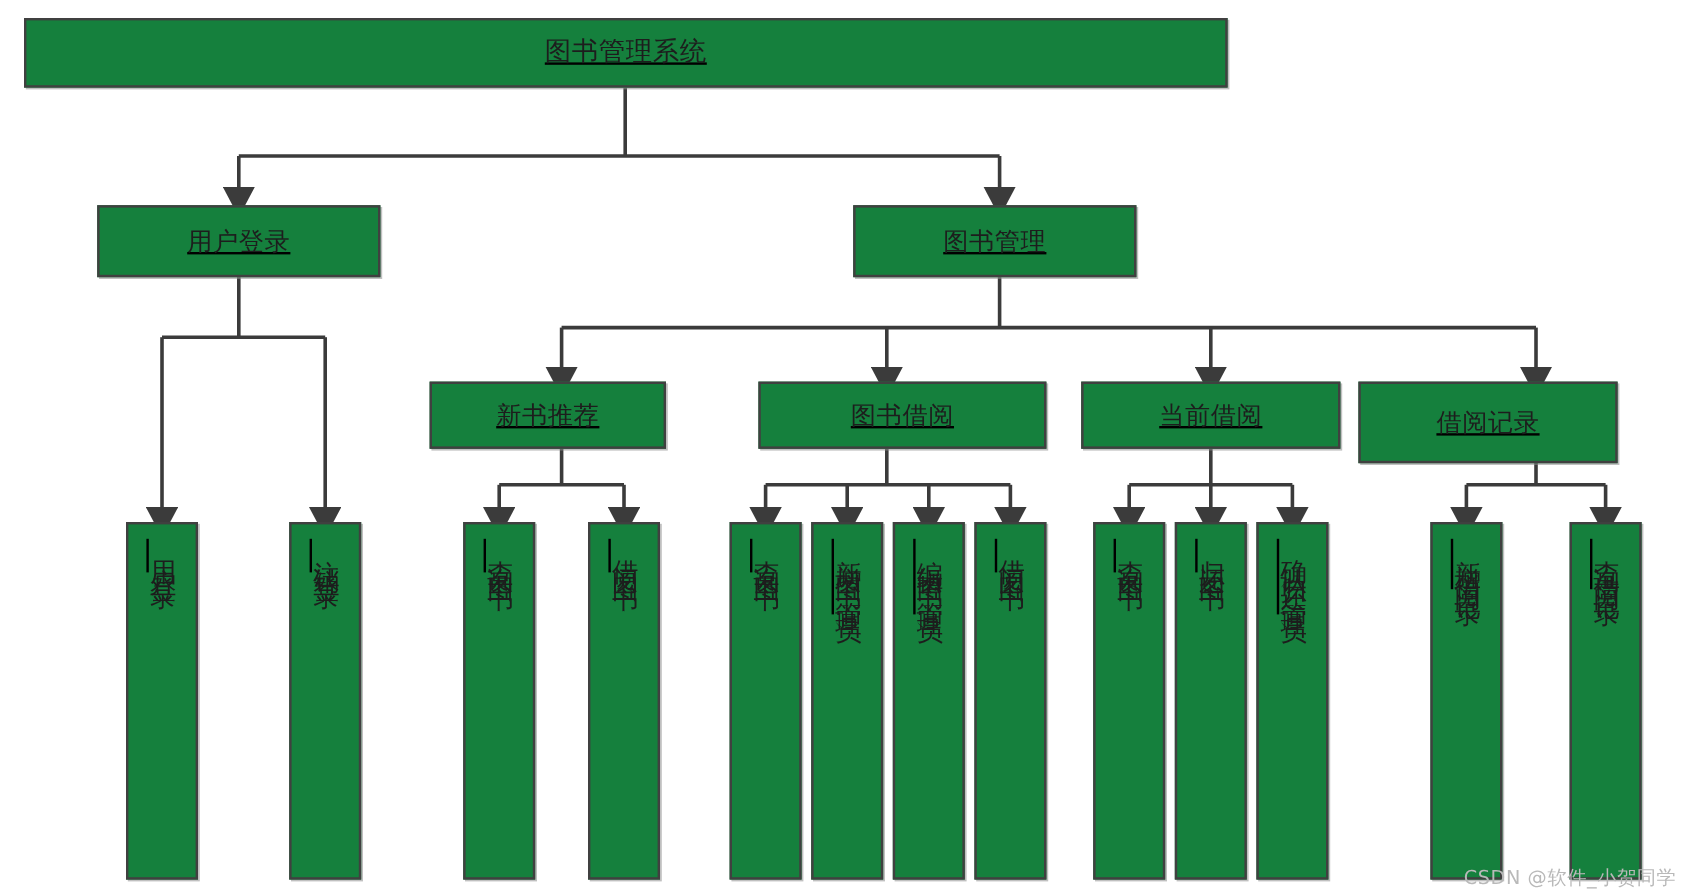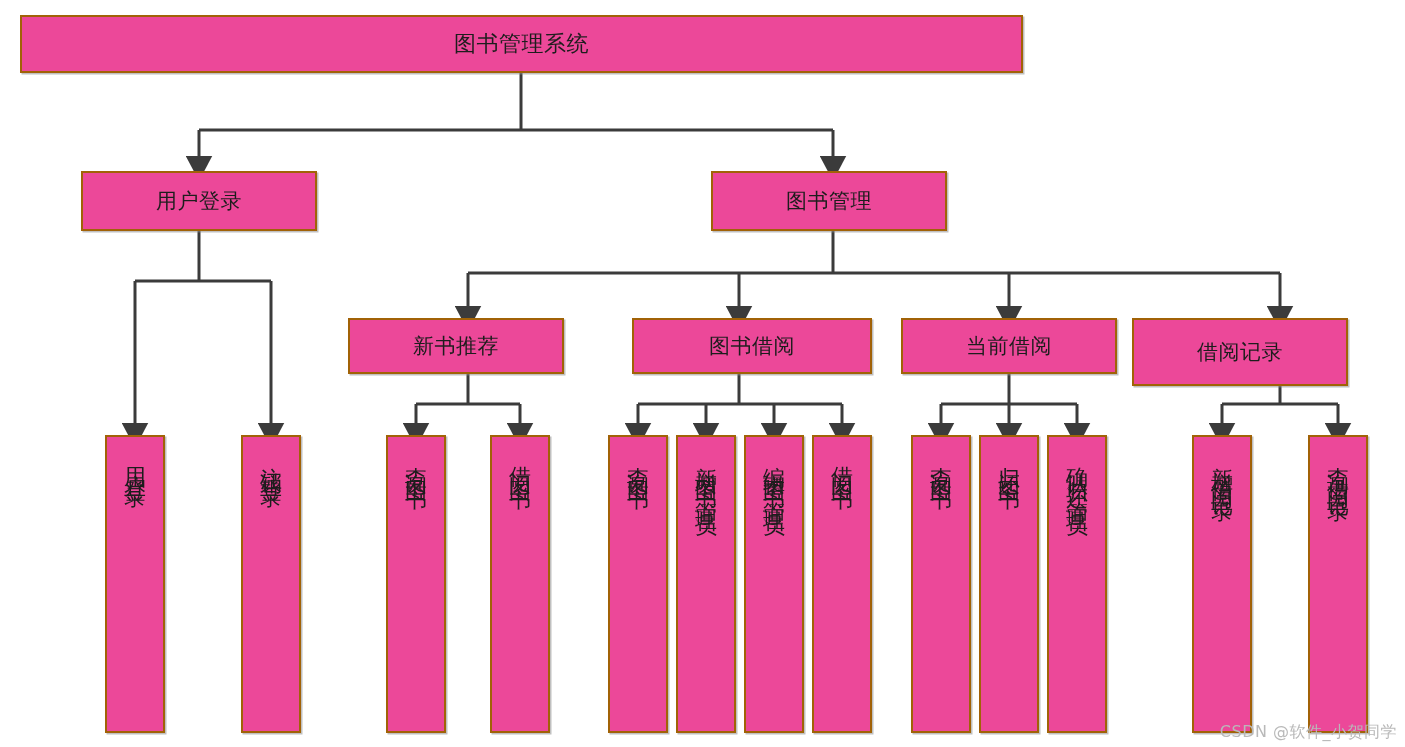--- a/index.html
+++ b/index.html
@@ -22,26 +22,27 @@
     position: absolute;
     left: 0;
     top: 0;
     width: 1405px;
     height: 747px;
     pointer-events: none;
   }
   .node {
     position: absolute;
     box-sizing: border-box;
-    border: 2px solid #a16207;
-    background: #ec4899;
+    border: 2px solid #404040;
+    background: #15803d;
     display: flex;
     align-items: center;
     justify-content: center;
     box-shadow: 1.5px 1.5px 0 rgba(140,140,140,0.55);
+    text-decoration: underline;
   }
   .node .lbl {
     color: #1d1d1d;
     font-size: 21px;
     line-height: 1.18;
     letter-spacing: 0.5px;
     white-space: nowrap;
     text-align: center;
   }
   
@@ -136,21 +137,21 @@
     <span class="lbl">图书管理系统</span>
   </div>
 
   <div class="node h" style="left:81px; top:171px; width:236px; height:60px;">
     <span class="lbl">用户登录</span>
   </div>
   <div class="node h" style="left:711px; top:171px; width:236px; height:60px;align-items:center;">
     <span class="lbl">图书管理</span>
   </div>
 
-  <div class="node h" style="left:348px; top:318px; width:216px; height:56px;justify-content:center;">
+  <div class="node h" style="left:358px; top:318px; width:197px; height:56px;justify-content:center;">
     <span class="lbl">新书推荐</span>
   </div>
   <div class="node h" style="left:632px; top:318px; width:240px; height:56px;">
     <span class="lbl">图书借阅</span>
   </div>
   <div class="node h" style="left:901px; top:318px; width:216px; height:56px;">
     <span class="lbl">当前借阅</span>
   </div>
   <div class="node h" style="left:1132px; top:318px; width:216px; height:68px;">
     <span class="lbl">借阅记录</span>

